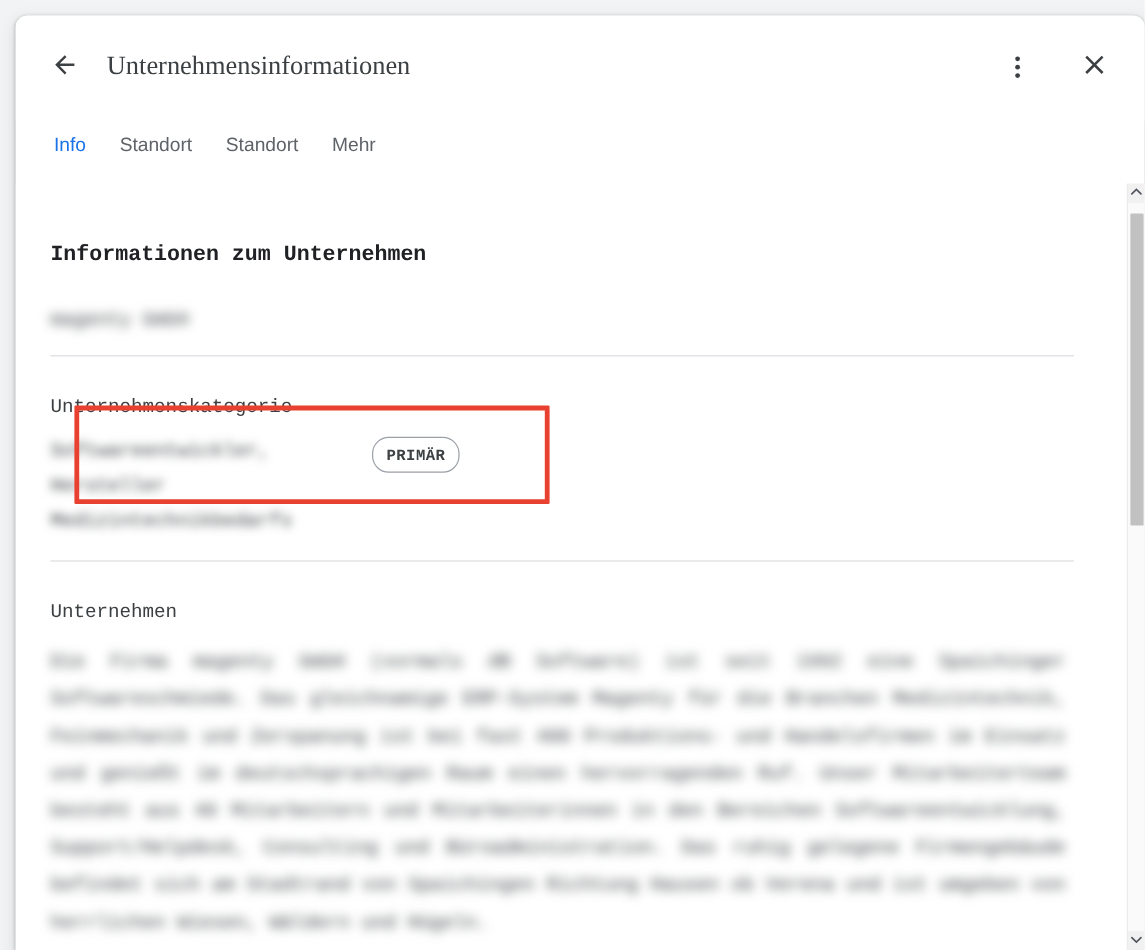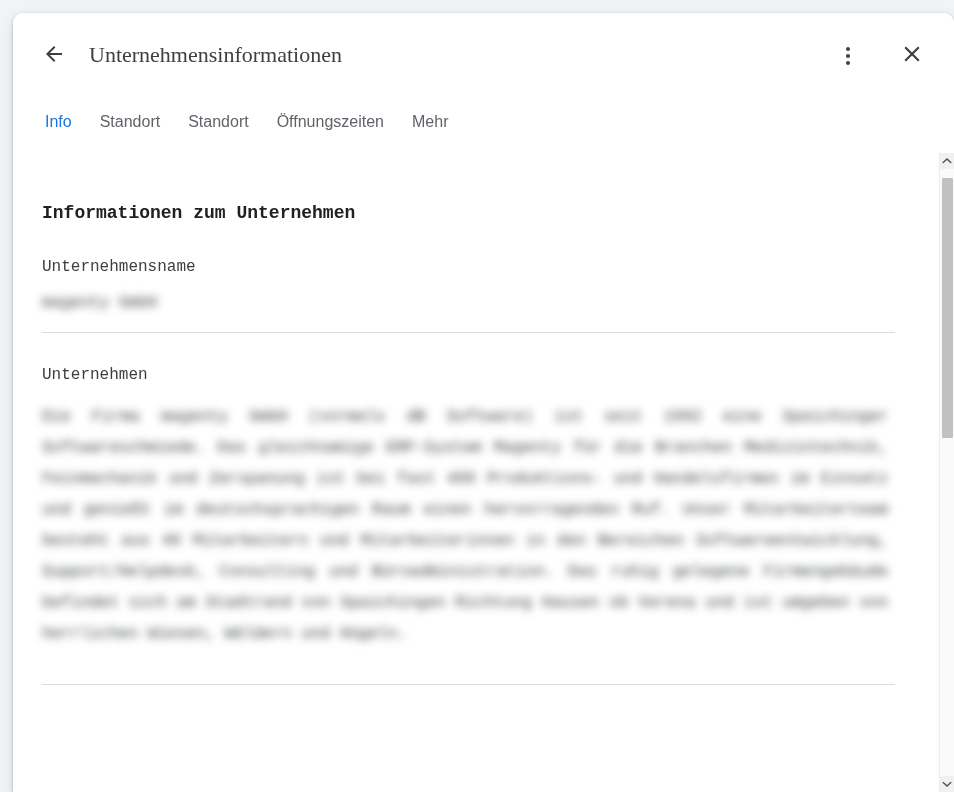--- a/index.html
+++ b/index.html
@@ -246,38 +246,43 @@
       <div class="tab active">
         <span>Info</span>
       </div>
       <div class="tab">
         <span>Standort</span>
       </div>
       <div class="tab">
         <span>Standort</span>
       </div>
       <div class="tab">
-        <span>Öffnungszeiten</span>
-      </div>
-      <div class="tab">
         <span>Mehr</span>
       </div>
     </div>
 
     <div class="body-area">
       <div class="content">
 
         <div class="section-title">Informationen zum Unternehmen</div>
 
         <div class="field">
-          <div class="field-label">Unternehmensname</div>
           <div class="field-value">magenty GmbH</div>
           <div class="divider"></div>
         </div>
 
+        <div class="field">
+          <div class="field-label">Unternehmenskategorie</div>
+          <div class="cat-row">
+            <div class="cat-text">Softwareentwickler, Hersteller Medizintechnikbedarfs</div>
+            <div class="chip">PRIMÄR</div>
+          </div>
+          <div class="annotation"></div>
+          <div class="divider"></div>
+        </div>
 
         <div class="field">
           <div class="field-label">Unternehmen</div>
           <div class="desc-text">Die Firma magenty GmbH (vormals dB Software) ist seit 1992 eine Spaichinger Softwareschmiede. Das gleichnamige ERP-System Magenty für die Branchen Medizintechnik, Feinmechanik und Zerspanung ist bei fast 400 Produktions- und Handelsfirmen im Einsatz und genießt im deutschsprachigen Raum einen hervorragenden Ruf. Unser Mitarbeiterteam besteht aus 40 Mitarbeitern und Mitarbeiterinnen in den Bereichen Softwareentwicklung, Support/Helpdesk, Consulting und Büroadministration. Das ruhig gelegene Firmengebäude befindet sich am Stadtrand von Spaichingen Richtung Hausen ob Verena und ist umgeben von herrlichen Wiesen, Wäldern und Hügeln.</div>
           <div class="desc-divider"></div>
         </div>
 
       </div>
     </div>
 

